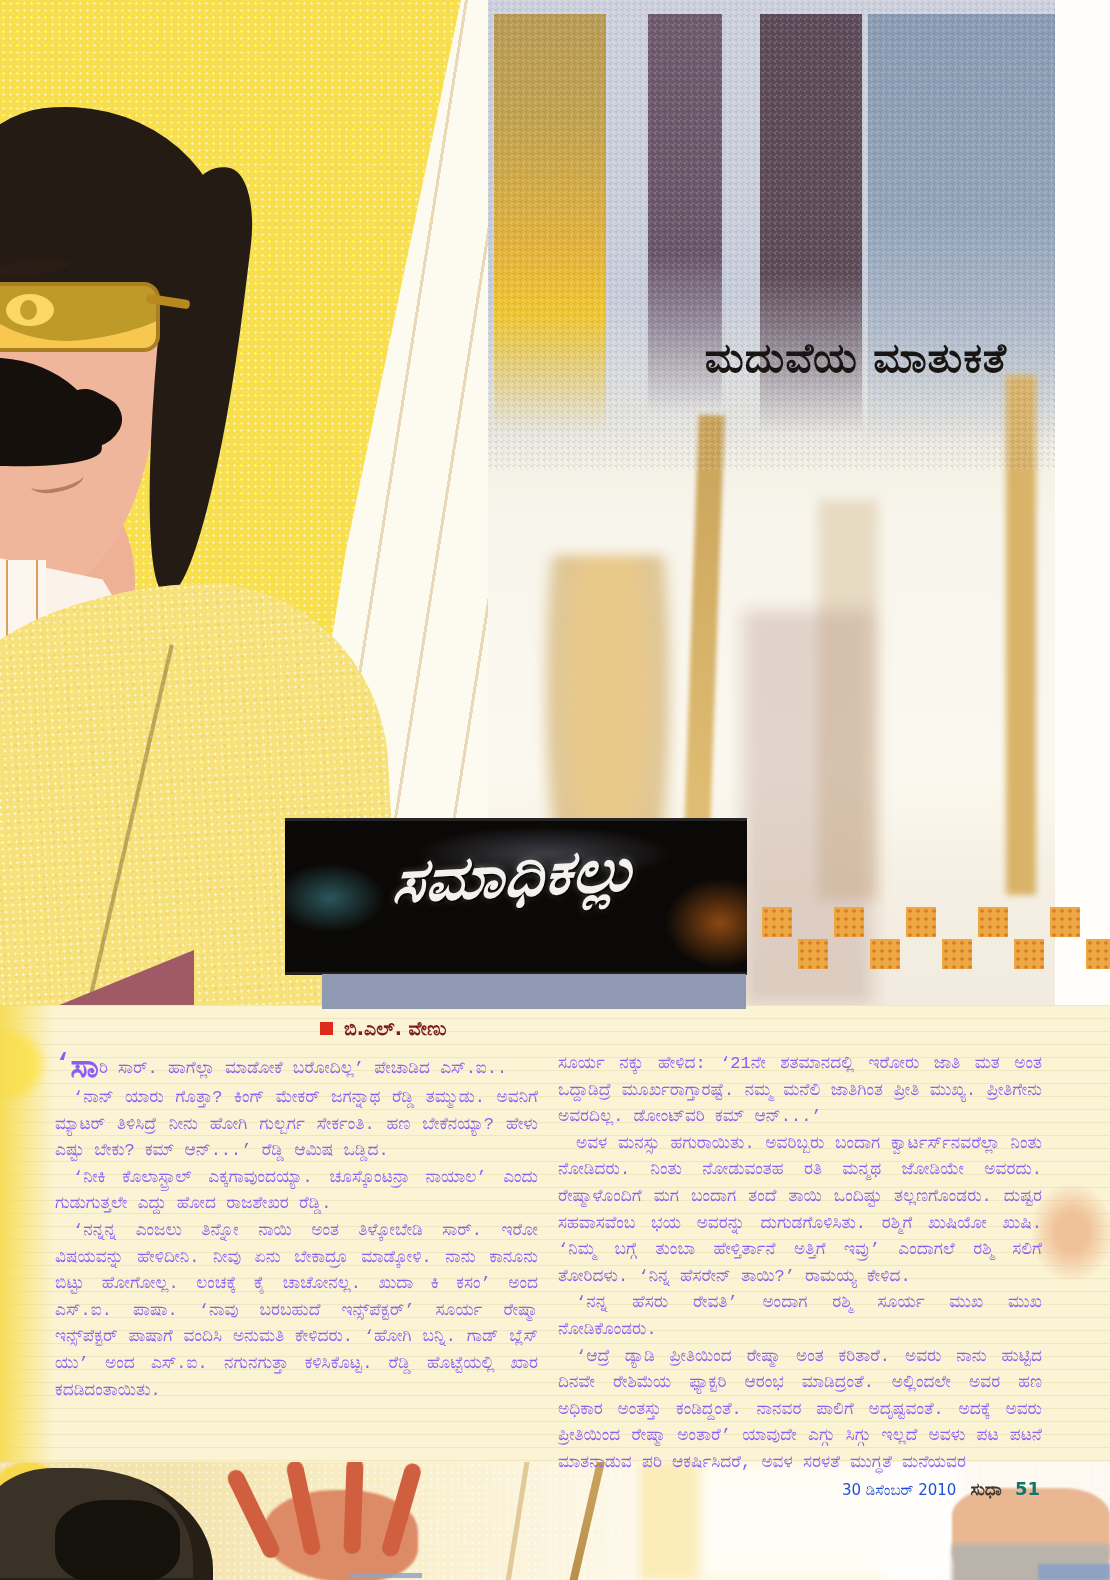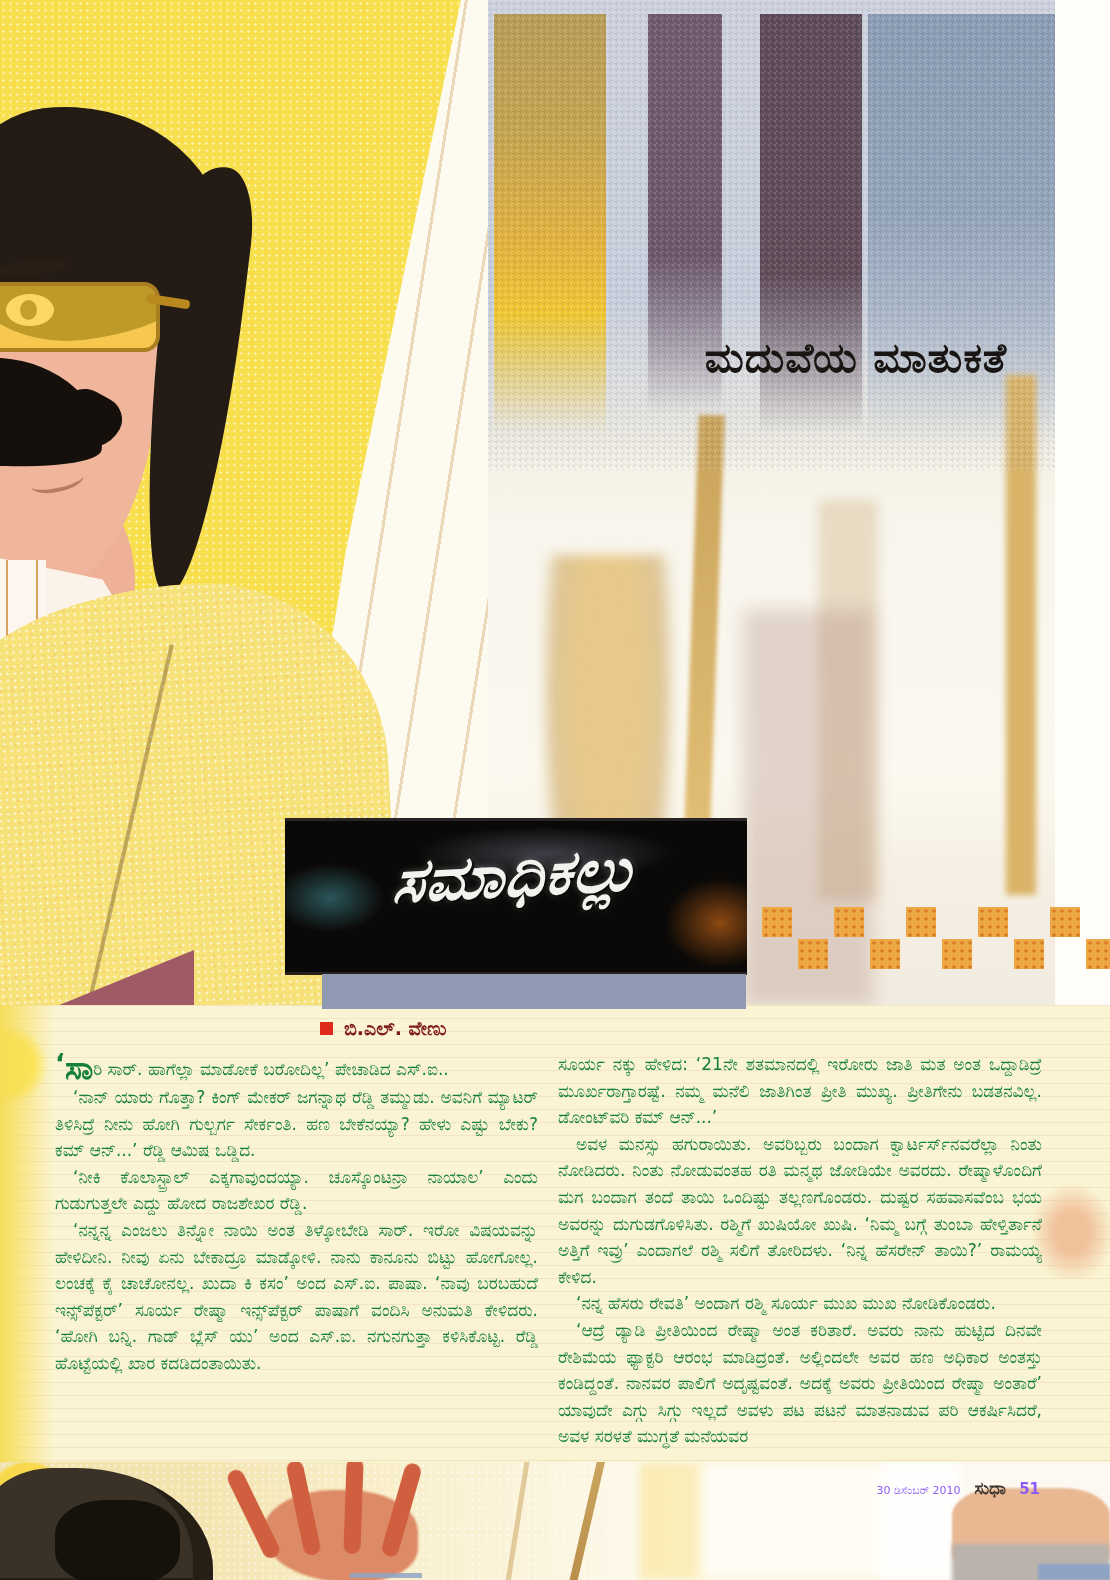--- a/index.html
+++ b/index.html
@@ -101,33 +101,33 @@
   .left-margin-art{left:0;top:1005px;width:55px;height:457px;
     background:linear-gradient(90deg,rgba(246,220,82,.95),rgba(246,220,82,0)),
       radial-gradient(circle at 8px 60px,#ffe95e 0 26px,rgba(255,233,94,0) 40px);
     background-color:transparent;}
   .right-margin{left:1055px;top:0;width:55px;height:1462px;background:#fffefb;}
   .peach-blob1{left:1032px;top:1185px;width:80px;height:95px;border-radius:45%;
     background:radial-gradient(#f0c29a 30%,rgba(240,194,154,0) 75%);filter:blur(1px);z-index:6;}
   .byline{left:320px;top:1013px;height:30px;display:flex;align-items:center;gap:11px;z-index:6;}
   .byline-sq{width:13px;height:13px;background:#dd2a1b;}
   .byline-name{font-size:19px;font-weight:bold;color:#7f1d1d;}
-  .col{top:1051px;font-size:17px;line-height:26.6px;color:#15803d;text-align:justify;z-index:6;}
+  .col{top:1051px;font-size:17px;line-height:26.6px;color:#8b5cf6;text-align:justify;z-index:6;font-family:Liberation Mono, monospace;}
   .col p{margin:0;text-indent:18px;}
   .col p.first{text-indent:0;}
   .col-left{left:55px;width:483px;}
   .col-right{left:558px;width:484px;}
   .dropcap{font-size:32px;font-weight:bold;line-height:1;vertical-align:-4px;letter-spacing:0;}
   .lead-quote{font-size:26px;font-weight:bold;vertical-align:2px;}
 
   
   .footer{left:0;top:1478px;width:1040px;text-align:right;z-index:7;white-space:nowrap;}
-  .f-date{font-size:11px;color:#8b5cf6;}
+  .f-date{font-size:15px;color:#1d4ed8;}
   .f-mag{font-size:17px;font-weight:bold;color:#40382e;margin-left:9px;}
-  .f-num{font-size:15px;font-weight:bold;color:#8b5cf6;margin-left:8px;margin-top:36px;}
+  .f-num{font-size:18px;font-weight:bold;color:#0f766e;margin-left:8px;margin-top:36px;}
 
   
   .bottom-art{left:0;top:1462px;width:1110px;height:118px;overflow:hidden;
     background:linear-gradient(90deg,#f3e3ad 0 16%,#f7ecc3 30%,#fbf3d8 45%,#fdfaf0 62%,#fdf9f2 100%);}
   .b-dots{left:0;top:0;width:1110px;height:118px;
     background-image:radial-gradient(rgba(255,255,255,.5) 22%,rgba(255,255,255,0) 24%);background-size:7px 7px;}
   .b-dark{left:-15px;top:6px;width:228px;height:120px;background:#3a3227;
     border-radius:30% 60% 0 0/40% 85% 0 0;box-shadow:inset -20px -10px 0 rgba(20,16,10,.55);}
   .b-dark2{left:55px;top:38px;width:125px;height:85px;background:#15120c;border-radius:40%;}
   .b-ypatch{left:-8px;top:0;width:72px;height:62px;background:#f8d94e;border-radius:50%;filter:blur(1px);}
@@ -221,21 +221,21 @@
   </div>
 
   <div class="abs col col-left">
     <p class="first"><span class="lead-quote">‘</span><span class="dropcap">ಸಾ</span><span>ರಿ ಸಾರ್. ಹಾಗೆಲ್ಲಾ ಮಾಡೋಕೆ ಬರೋದಿಲ್ಲ’ ಪೇಚಾಡಿದ ಎಸ್.ಐ..</span></p>
     <p>‘ನಾನ್ ಯಾರು ಗೊತ್ತಾ? ಕಿಂಗ್ ಮೇಕರ್ ಜಗನ್ನಾಥ ರೆಡ್ಡಿ ತಮ್ಮುಡು. ಅವನಿಗೆ ಮ್ಯಾಟರ್ ತಿಳಿಸಿದ್ರೆ ನೀನು ಹೋಗಿ ಗುಲ್ಬರ್ಗ ಸೇರ್ಕಂತಿ. ಹಣ ಬೇಕೆನಯ್ಯಾ? ಹೇಳು ಎಷ್ಟು ಬೇಕು? ಕಮ್ ಆನ್...’ ರೆಡ್ಡಿ ಆಮಿಷ ಒಡ್ಡಿದ.</p>
     <p>‘ನೀಕಿ ಕೊಲಾಸ್ಟ್ರಾಲ್ ಎಕ್ಕಗಾವುಂದಯ್ಯಾ. ಚೂಸ್ಕೊಂಟನ್ರಾ ನಾಯಾಲ’ ಎಂದು ಗುಡುಗುತ್ತಲೇ ಎದ್ದು ಹೋದ ರಾಜಶೇಖರ ರೆಡ್ಡಿ.</p>
     <p>‘ನನ್ನನ್ನ ಎಂಜಲು ತಿನ್ನೋ ನಾಯಿ ಅಂತ ತಿಳ್ಕೋಬೇಡಿ ಸಾರ್. ಇರೋ ವಿಷಯವನ್ನು ಹೇಳಿದೀನಿ. ನೀವು ಏನು ಬೇಕಾದ್ರೂ ಮಾಡ್ಕೋಳಿ. ನಾನು ಕಾನೂನು ಬಿಟ್ಟು ಹೋಗೋಲ್ಲ. ಲಂಚಕ್ಕೆ ಕೈ ಚಾಚೋನಲ್ಲ. ಖುದಾ ಕಿ ಕಸಂ’ ಅಂದ ಎಸ್.ಐ. ಪಾಷಾ. ‘ನಾವು ಬರಬಹುದೆ ಇನ್ಸ್‌ಪೆಕ್ಟರ್’ ಸೂರ್ಯ ರೇಷ್ಮಾ ಇನ್ಸ್‌ಪೆಕ್ಟರ್ ಪಾಷಾಗೆ ವಂದಿಸಿ ಅನುಮತಿ ಕೇಳಿದರು. ‘ಹೋಗಿ ಬನ್ನಿ. ಗಾಡ್ ಬ್ಲೆಸ್ ಯು’ ಅಂದ ಎಸ್.ಐ. ನಗುನಗುತ್ತಾ ಕಳಿಸಿಕೊಟ್ಟ. ರೆಡ್ಡಿ ಹೊಟ್ಟೆಯಲ್ಲಿ ಖಾರ ಕದಡಿದಂತಾಯಿತು.</p>
   </div>
 
   <div class="abs col col-right">
-    <p class="first">ಸೂರ್ಯ ನಕ್ಕು ಹೇಳಿದ: ‘21ನೇ ಶತಮಾನದಲ್ಲಿ ಇರೋರು ಜಾತಿ ಮತ ಅಂತ ಒದ್ದಾಡಿದ್ರೆ ಮೂರ್ಖರಾಗ್ತಾರಷ್ಟೆ. ನಮ್ಮ ಮನೆಲಿ ಜಾತಿಗಿಂತ ಪ್ರೀತಿ ಮುಖ್ಯ. ಪ್ರೀತಿಗೇನು ಬಡತನವಿಲ್ಲ. ಡೋಂಟ್‌ವರಿ ಕಮ್ ಆನ್...’</p>
+    <p class="first">ಸೂರ್ಯ ನಕ್ಕು ಹೇಳಿದ: ‘21ನೇ ಶತಮಾನದಲ್ಲಿ ಇರೋರು ಜಾತಿ ಮತ ಅಂತ ಒದ್ದಾಡಿದ್ರೆ ಮೂರ್ಖರಾಗ್ತಾರಷ್ಟೆ. ನಮ್ಮ ಮನೆಲಿ ಜಾತಿಗಿಂತ ಪ್ರೀತಿ ಮುಖ್ಯ. ಪ್ರೀತಿಗೇನು ಅವರದಿಲ್ಲ. ಡೋಂಟ್‌ವರಿ ಕಮ್ ಆನ್...’</p>
     <p>ಅವಳ ಮನಸ್ಸು ಹಗುರಾಯಿತು. ಅವರಿಬ್ಬರು ಬಂದಾಗ ಕ್ವಾರ್ಟರ್ಸ್‌ನವರೆಲ್ಲಾ ನಿಂತು ನೋಡಿದರು. ನಿಂತು ನೋಡುವಂತಹ ರತಿ ಮನ್ಮಥ ಜೋಡಿಯೇ ಅವರದು. ರೇಷ್ಮಾಳೊಂದಿಗೆ ಮಗ ಬಂದಾಗ ತಂದೆ ತಾಯಿ ಒಂದಿಷ್ಟು ತಲ್ಲಣಗೊಂಡರು. ದುಷ್ಟರ ಸಹವಾಸವೆಂಬ ಭಯ ಅವರನ್ನು ದುಗುಡಗೊಳಿಸಿತು. ರಶ್ಮಿಗೆ ಖುಷಿಯೋ ಖುಷಿ. ‘ನಿಮ್ಮ ಬಗ್ಗೆ ತುಂಬಾ ಹೇಳ್ತಿರ್ತಾನೆ ಅತ್ತಿಗೆ ಇವ್ರು’ ಎಂದಾಗಲೆ ರಶ್ಮಿ ಸಲಿಗೆ ತೋರಿದಳು. ‘ನಿನ್ನ ಹೆಸರೇನ್ ತಾಯಿ?’ ರಾಮಯ್ಯ ಕೇಳಿದ.</p>
     <p>‘ನನ್ನ ಹೆಸರು ರೇವತಿ’ ಅಂದಾಗ ರಶ್ಮಿ ಸೂರ್ಯ ಮುಖ ಮುಖ ನೋಡಿಕೊಂಡರು.</p>
     <p>‘ಆದ್ರೆ ಡ್ಯಾಡಿ ಪ್ರೀತಿಯಿಂದ ರೇಷ್ಮಾ ಅಂತ ಕರಿತಾರೆ. ಅವರು ನಾನು ಹುಟ್ಟಿದ ದಿನವೇ ರೇಶಿಮೆಯ ಫ್ಯಾಕ್ಟರಿ ಆರಂಭ ಮಾಡಿದ್ರಂತೆ. ಅಲ್ಲಿಂದಲೇ ಅವರ ಹಣ ಅಧಿಕಾರ ಅಂತಸ್ತು ಕಂಡಿದ್ದಂತೆ. ನಾನವರ ಪಾಲಿಗೆ ಅದೃಷ್ಟವಂತೆ. ಅದಕ್ಕೆ ಅವರು ಪ್ರೀತಿಯಿಂದ ರೇಷ್ಮಾ ಅಂತಾರೆ’ ಯಾವುದೇ ಎಗ್ಗು ಸಿಗ್ಗು ಇಲ್ಲದೆ ಅವಳು ಪಟ ಪಟನೆ ಮಾತನಾಡುವ ಪರಿ ಆಕರ್ಷಿಸಿದರೆ, ಅವಳ ಸರಳತೆ ಮುಗ್ಧತೆ ಮನೆಯವರ</p>
   </div>
 
   <div class="abs footer">
     <span class="f-date">30 ಡಿಸೆಂಬರ್ 2010</span>
     <span class="f-mag">ಸುಧಾ</span>
     <span class="f-num">51</span>
   </div>

